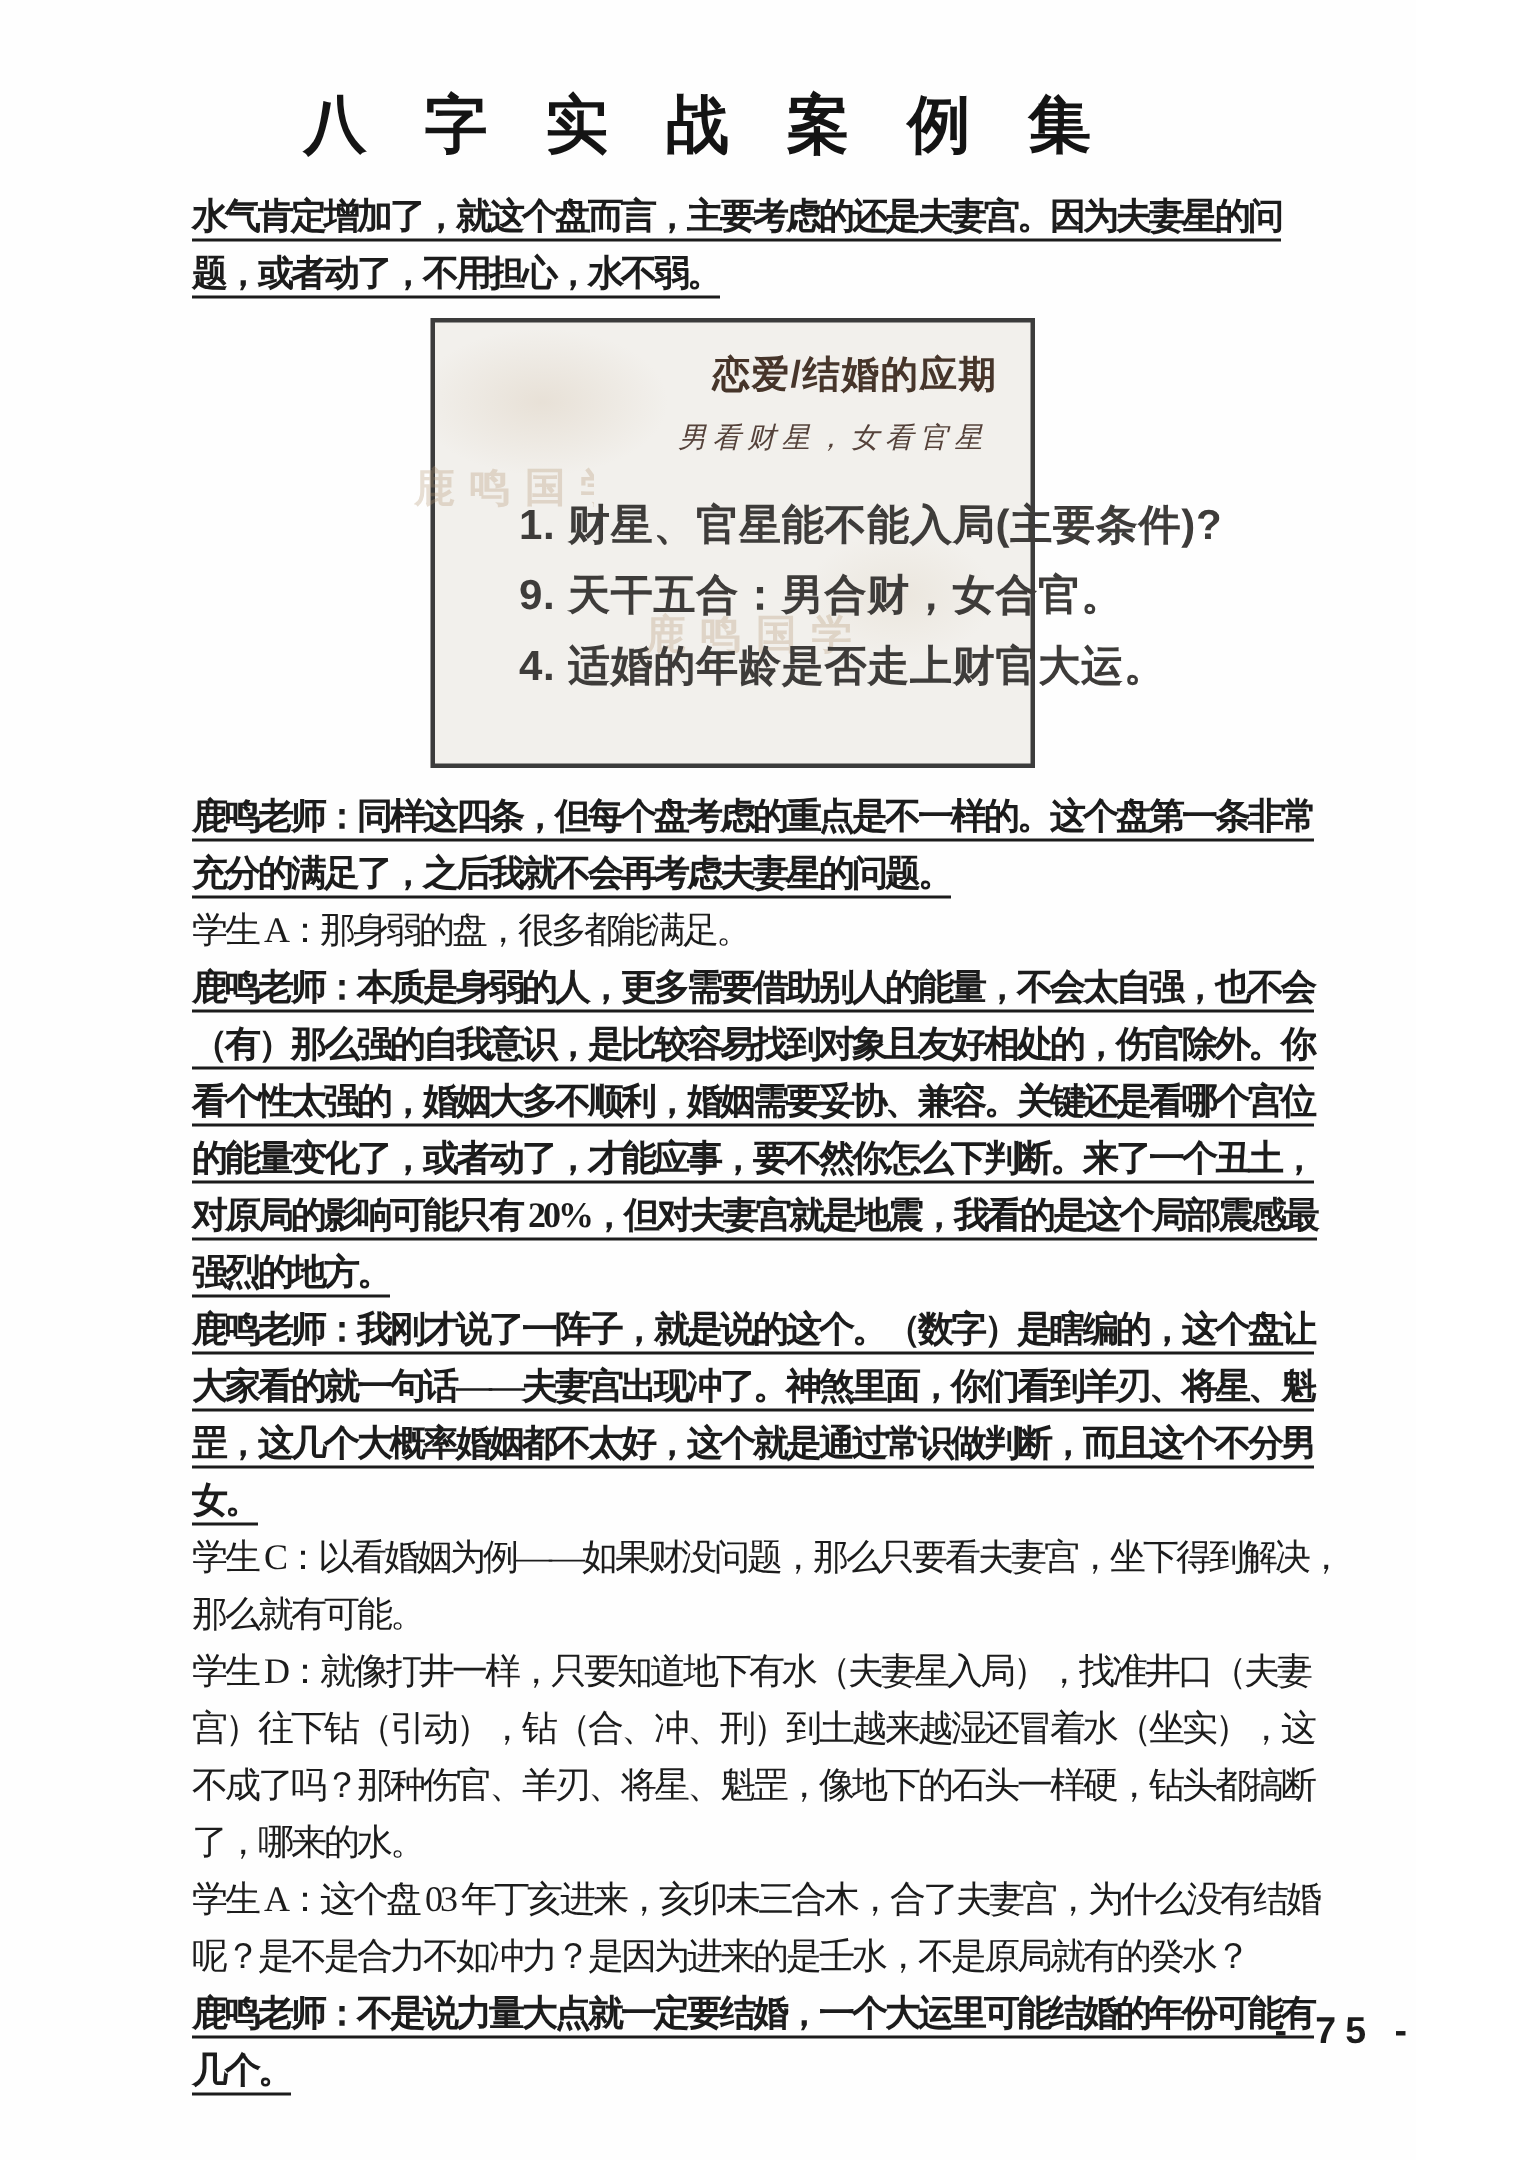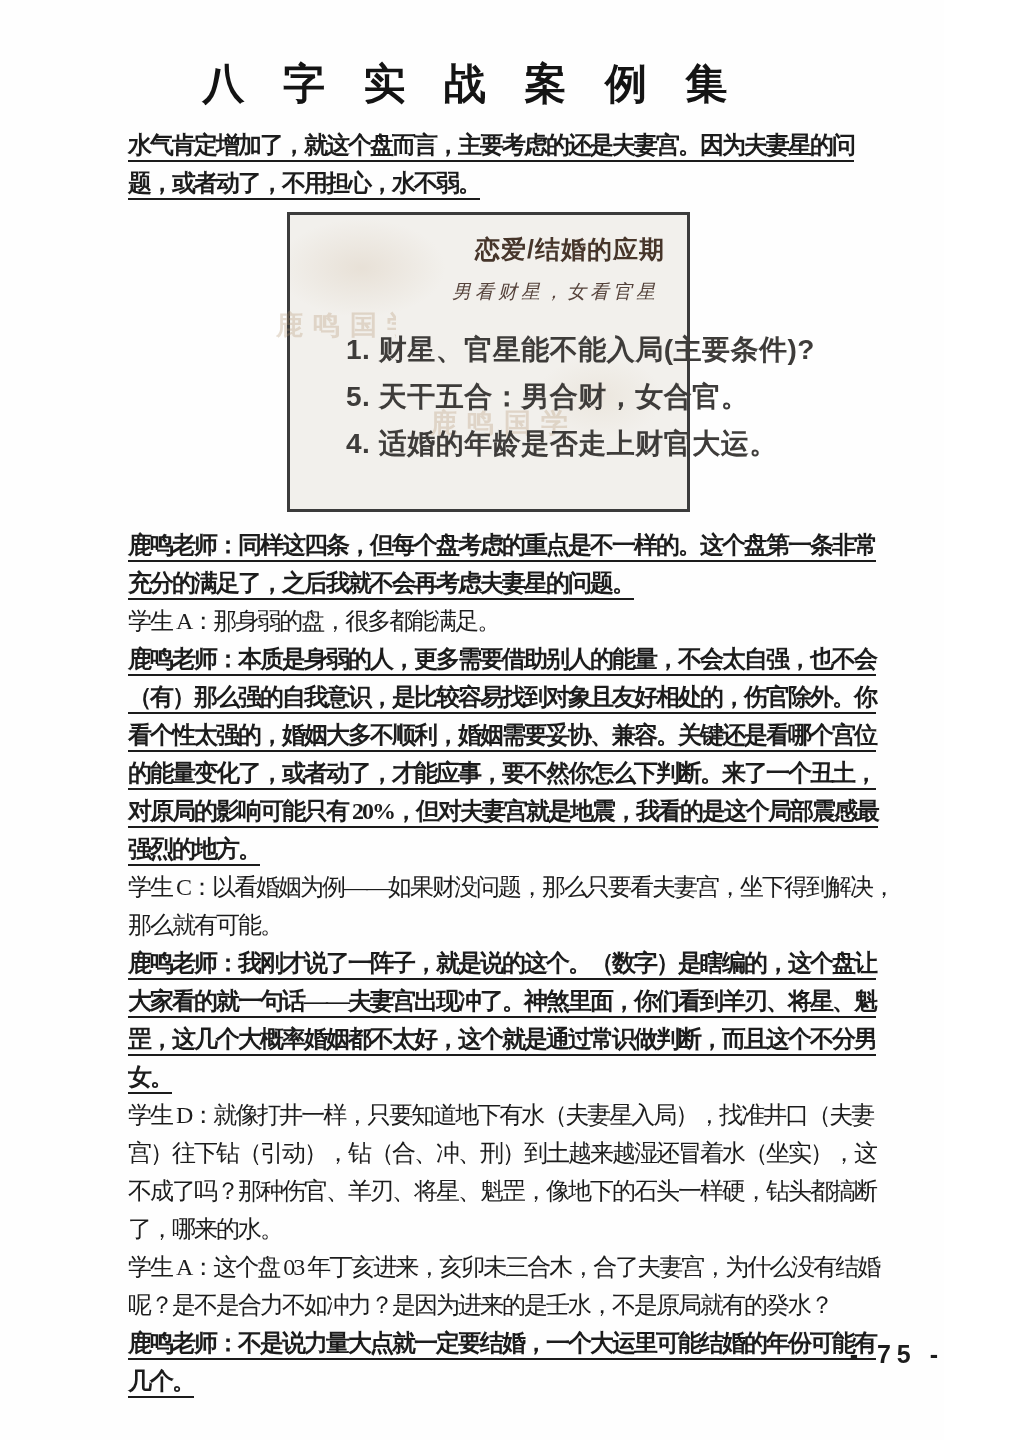--- a/index.html
+++ b/index.html
@@ -131,30 +131,30 @@
 
     <p class="para u">水气肯定增加了，就这个盘而言，主要考虑的还是夫妻宫。因为夫妻星的问题，或者动了，不用担心，水不弱。</p>
 
     <figure class="slide">
       <span class="wm wm1">鹿鸣国学</span>
       <span class="wm wm2">鹿鸣国学</span>
       <div class="slide-title">恋爱/结婚的应期</div>
       <div class="slide-subtitle">男看财星，女看官星</div>
       <div class="slide-items">
         <div class="slide-item">1. 财星、官星能不能入局(主要条件)?</div>
-        <div class="slide-item">5. 天干五合：男合财，女合官。</div>
+        <div class="slide-item">9. 天干五合：男合财，女合官。</div>
         <div class="slide-item">4. 适婚的年龄是否走上财官大运。</div>
       </div>
     </figure>
 
     <p class="para u">鹿鸣老师：同样这四条，但每个盘考虑的重点是不一样的。这个盘第一条非常充分的满足了，之后我就不会再考虑夫妻星的问题。</p>
     <p class="para">学生 A：那身弱的盘，很多都能满足。</p>
     <p class="para u">鹿鸣老师：本质是身弱的人，更多需要借助别人的能量，不会太自强，也不会（有）那么强的自我意识，是比较容易找到对象且友好相处的，伤官除外。你看个性太强的，婚姻大多不顺利，婚姻需要妥协、兼容。关键还是看哪个宫位的能量变化了，或者动了，才能应事，要不然你怎么下判断。来了一个丑土，对原局的影响可能只有 20%，但对夫妻宫就是地震，我看的是这个局部震感最强烈的地方。</p>
+    <p class="para u">鹿鸣老师：我刚才说了一阵子，就是说的这个。（数字）是瞎编的，这个盘让大家看的就一句话——夫妻宫出现冲了。神煞里面，你们看到羊刃、将星、魁罡，这几个大概率婚姻都不太好，这个就是通过常识做判断，而且这个不分男女。</p>
     <p class="para">学生 C：以看婚姻为例——如果财没问题，那么只要看夫妻宫，坐下得到解决，那么就有可能。</p>
-    <p class="para u">鹿鸣老师：我刚才说了一阵子，就是说的这个。（数字）是瞎编的，这个盘让大家看的就一句话——夫妻宫出现冲了。神煞里面，你们看到羊刃、将星、魁罡，这几个大概率婚姻都不太好，这个就是通过常识做判断，而且这个不分男女。</p>
     <p class="para">学生 D：就像打井一样，只要知道地下有水（夫妻星入局），找准井口（夫妻宫）往下钻（引动），钻（合、冲、刑）到土越来越湿还冒着水（坐实），这不成了吗？那种伤官、羊刃、将星、魁罡，像地下的石头一样硬，钻头都搞断了，哪来的水。</p>
     <p class="para">学生 A：这个盘 03 年丁亥进来，亥卯未三合木，合了夫妻宫，为什么没有结婚呢？是不是合力不如冲力？是因为进来的是壬水，不是原局就有的癸水？</p>
     <p class="para u">鹿鸣老师：不是说力量大点就一定要结婚，一个大运里可能结婚的年份可能有几个。</p>
 
   </div>
 
   <div class="page-footer">- 75 -</div>
 
 </div>
 

